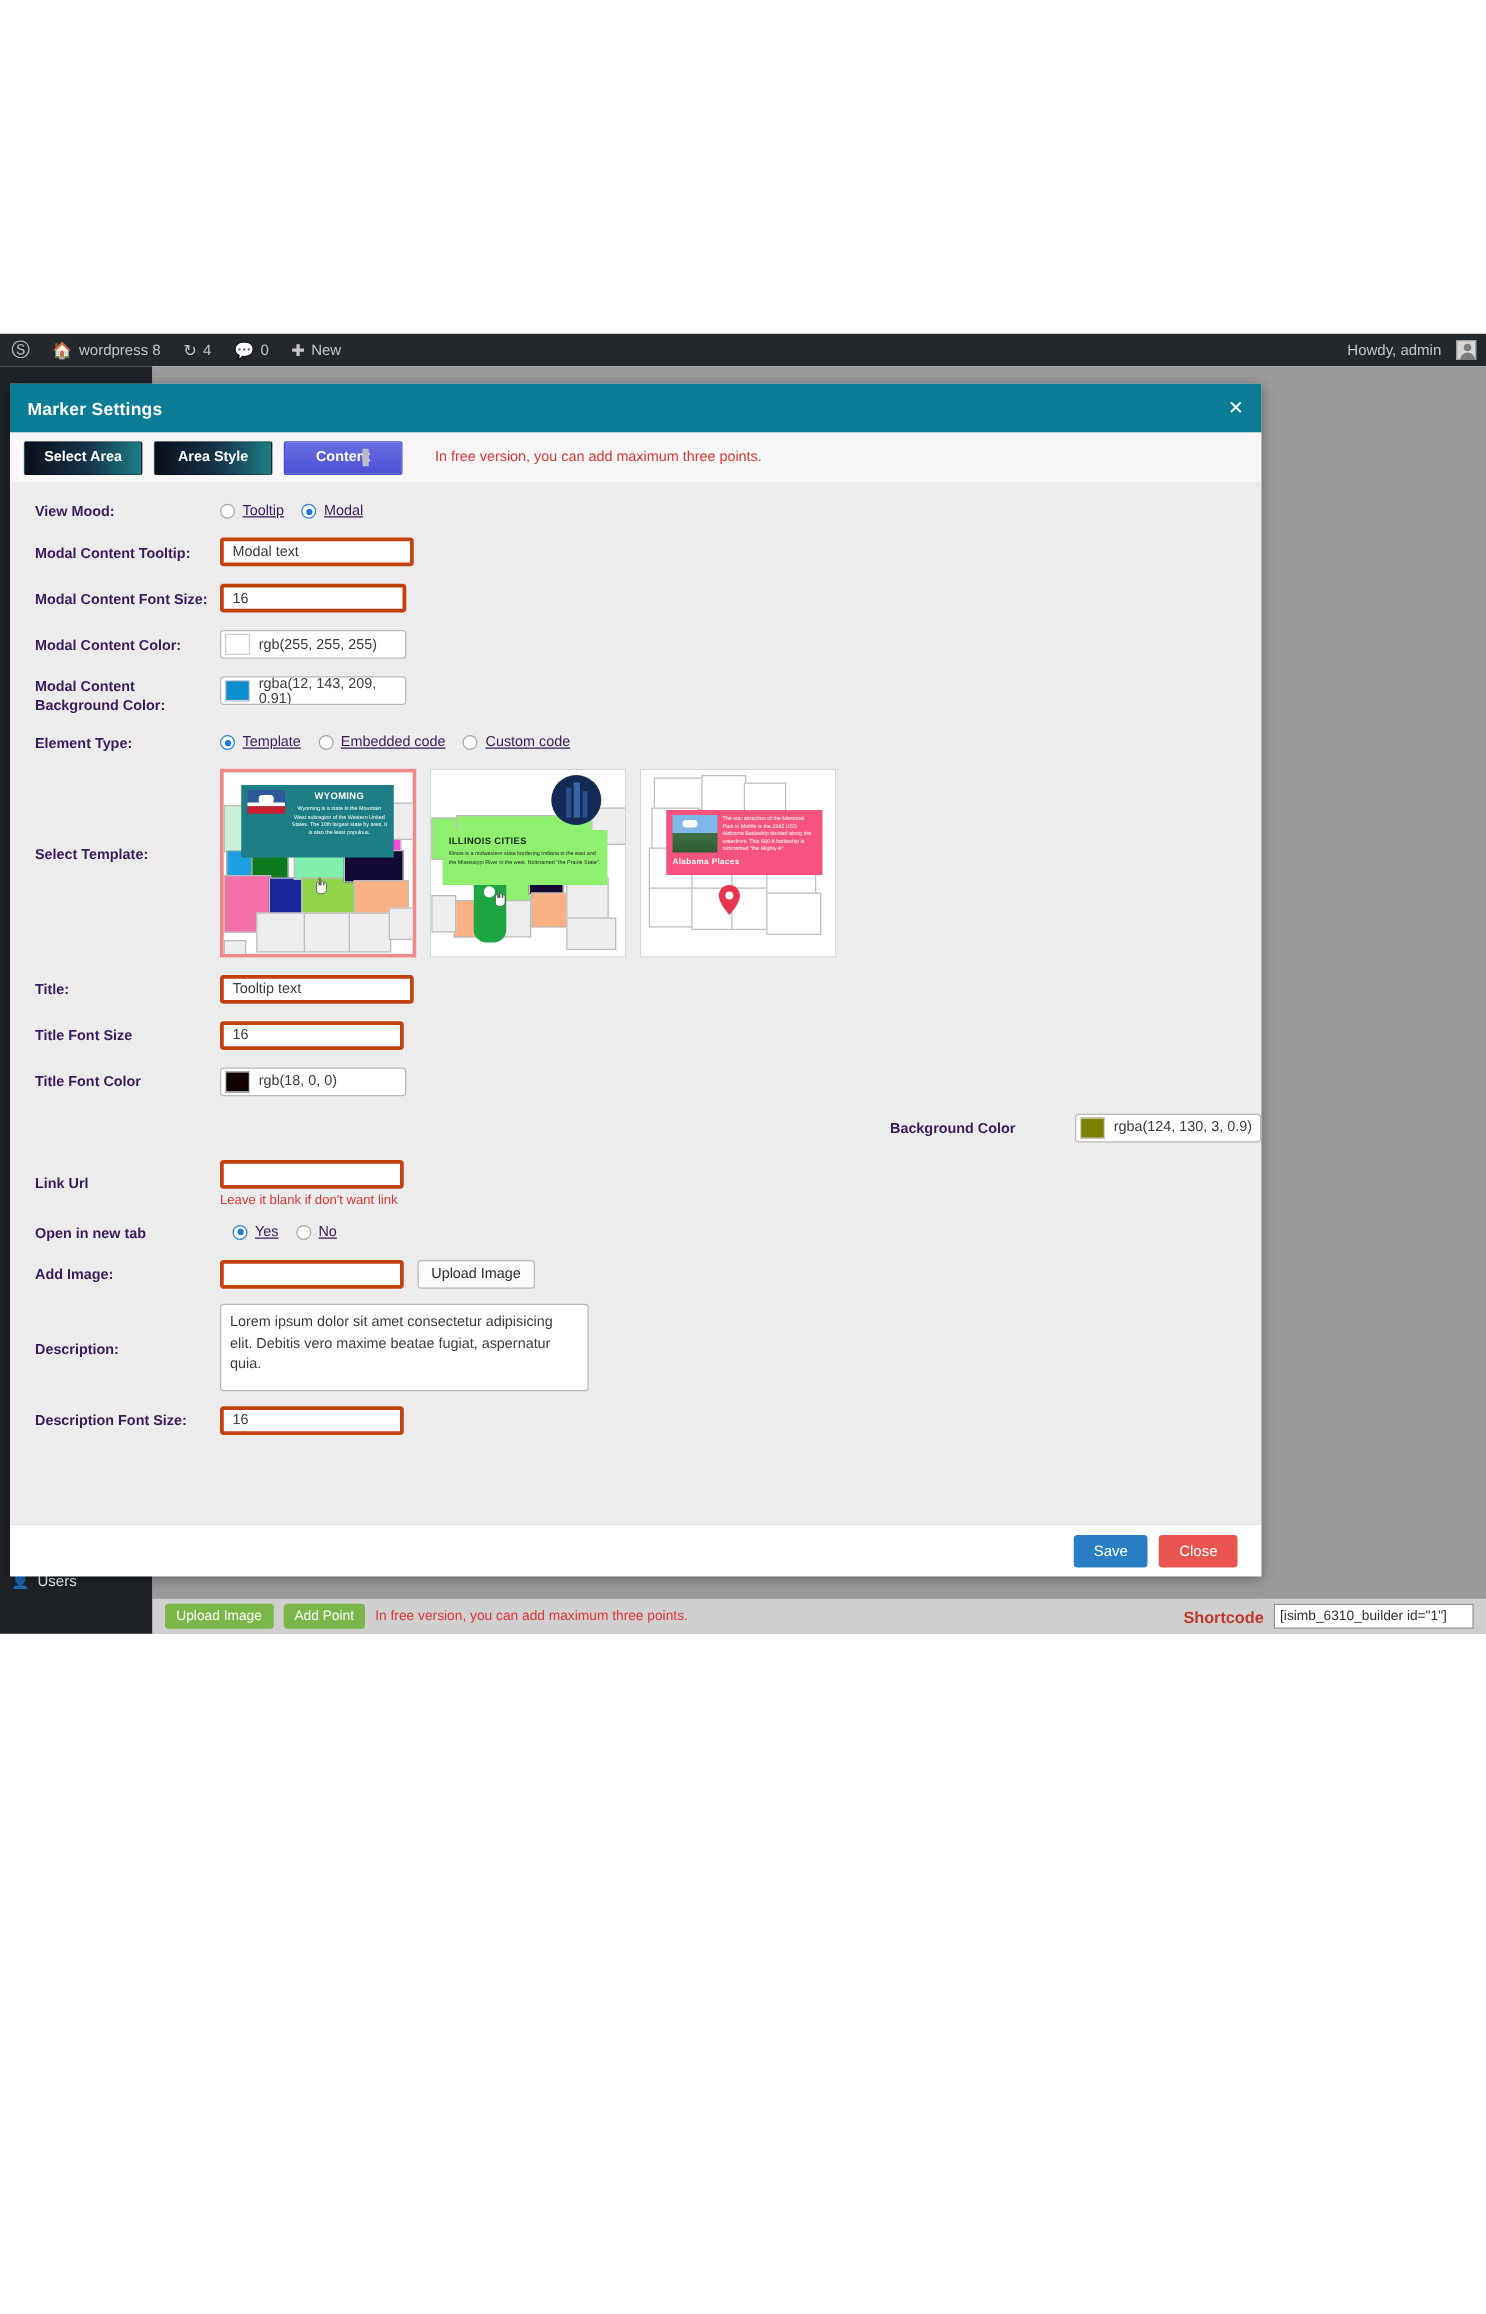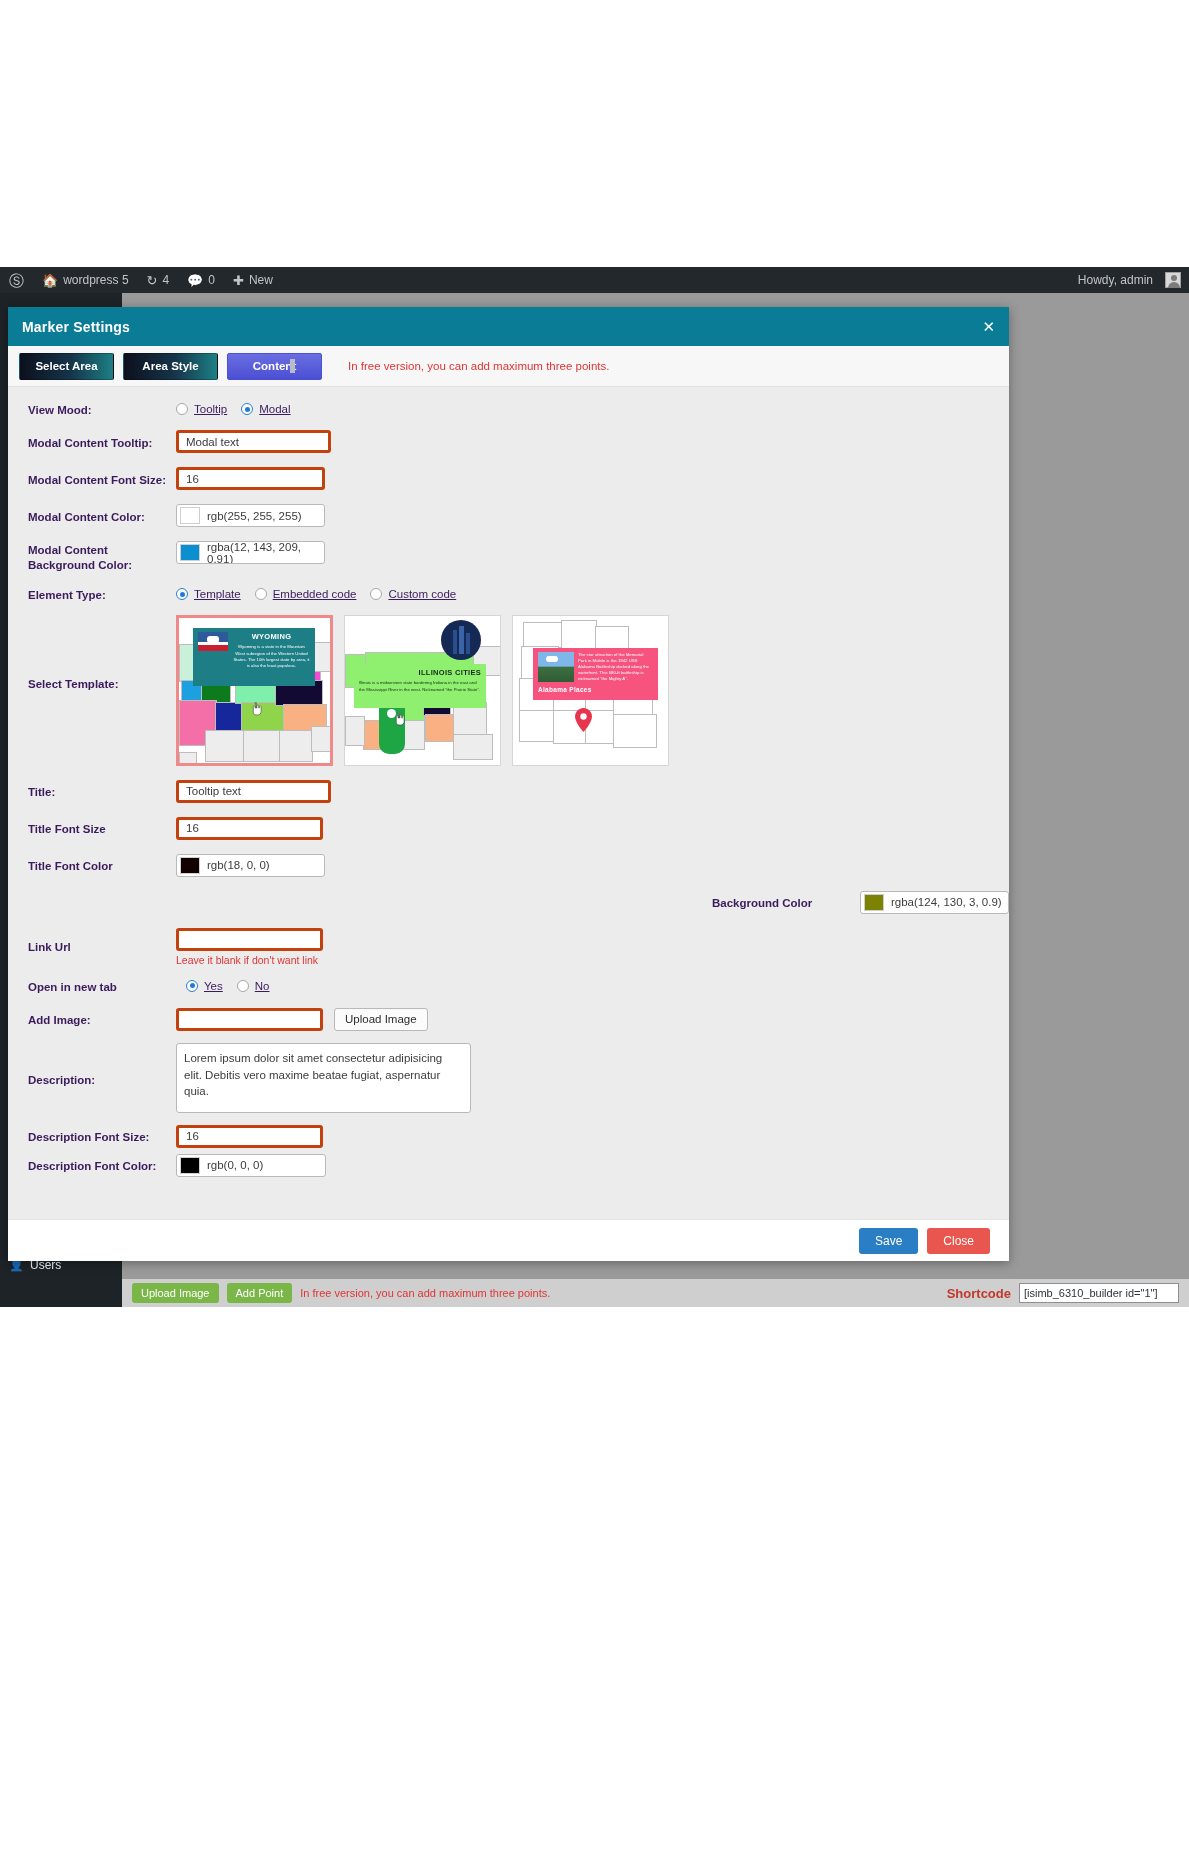--- a/index.html
+++ b/index.html
@@ -214,21 +214,21 @@
 
 <div id="wp-page">
 
   <div id="adminbar">
     <div class="ab-left">
       <div class="ab-item">
         <span class="wp-logo">Ⓢ</span>
       </div>
       <div class="ab-item">
         <span class="dash-icon">🏠</span>
-        <span>wordpress 5</span>
+        <span>wordpress 8</span>
       </div>
       <div class="ab-item">
         <span class="dash-icon">↻</span>
         <span>4</span>
       </div>
       <div class="ab-item">
         <span class="dash-icon">💬</span>
         <span>0</span>
       </div>
       <div class="ab-item">
@@ -396,21 +396,21 @@
             <i class="ol" style="left:128px;top:30px; width:28px; height:30px;"></i>
             <i class="ol" style="left:108px;top:118px; width:40px; height:26px;"></i>
             <i style="left:34px;top:78px;width:26px;height:60px;background:#1ea544;border-radius:3px 3px 10px 10px;"></i>
             <i style="left:42px;top:93px;width:9px;height:9px;background:#fff;border-radius:50%;"></i>
             <i style="left:96px;top:4px;width:40px;height:40px;background:#142a55;border-radius:50%;"></i>
             <i style="left:108px;top:14px;width:4px;height:24px;background:#2b4f8e;"></i>
             <i style="left:114px;top:10px;width:5px;height:28px;background:#3a63a8;"></i>
             <i style="left:121px;top:17px;width:4px;height:21px;background:#2b4f8e;"></i>
           </div>
           <div class="card" style="left:9px; top:48px; width:132px; height:44px; background:#8ef06e; color:#1b2b1b;">
-            <div class="ct" style="text-align:right; color:#1b2b1b;">ILLINOIS CITIES</div>
+            <div class="ct" style="text-align:left; color:#1b2b1b;">ILLINOIS CITIES</div>
             <div>Illinois is a midwestern state bordering Indiana in the east and the Mississippi River in the west. Nicknamed "the Prairie State".</div>
           </div>
           <svg class="cursor-ico" style="left:49px; top:96px;" viewBox="0 0 24 30">
             <path d="M8 2c0-1 .8-2 2-2s2 1 2 2v11h1V8c0-1 .9-2 2-2s2 1 2 2v5h1v-3c0-1 .9-2 2-2s2 1 2 2v11c0 4-3 7-7 7h-4c-4 0-6-3-6-6V10c0-1 .9-2 2-2s2 1 2 2v3h1V2z" fill="#ffffff" stroke="#333" stroke-width="1.2"></path>
           </svg>
         </div>
 
         <div class="tpl">
           <div class="mapbg">
             <i class="ol" style="left:10px; top:6px; width:40px; height:26px; background:#fff;"></i>
@@ -503,27 +503,20 @@
     <div class="row top" style="margin-bottom:12px;">
       <div class="lbl" style="padding-top:30px;">Description:</div>
       <textarea class="ta" style="">Lorem ipsum dolor sit amet consectetur adipisicing elit. Debitis vero maxime beatae fugiat, aspernatur quia.</textarea>
     </div>
 
     <div class="row" style="">
       <div class="lbl">Description Font Size:</div>
       <input class="txt w147" value="16" style="">
     </div>
 
-    <div class="row">
-      <div class="lbl">Description Font Color:</div>
-      <div class="colorfield" style="width:150px;">
-        <span class="swatch" id="sw-dfc" style="background: rgb(0, 0, 0);"></span>
-        <span class="cval">rgb(0, 0, 0)</span>
-      </div>
-    </div>
 
   </div>
 
   <div id="modal-footer">
     <button class="btn-save">Save</button>
     <button class="btn-close">Close</button>
   </div>
 </div>
 
 </body></html>

